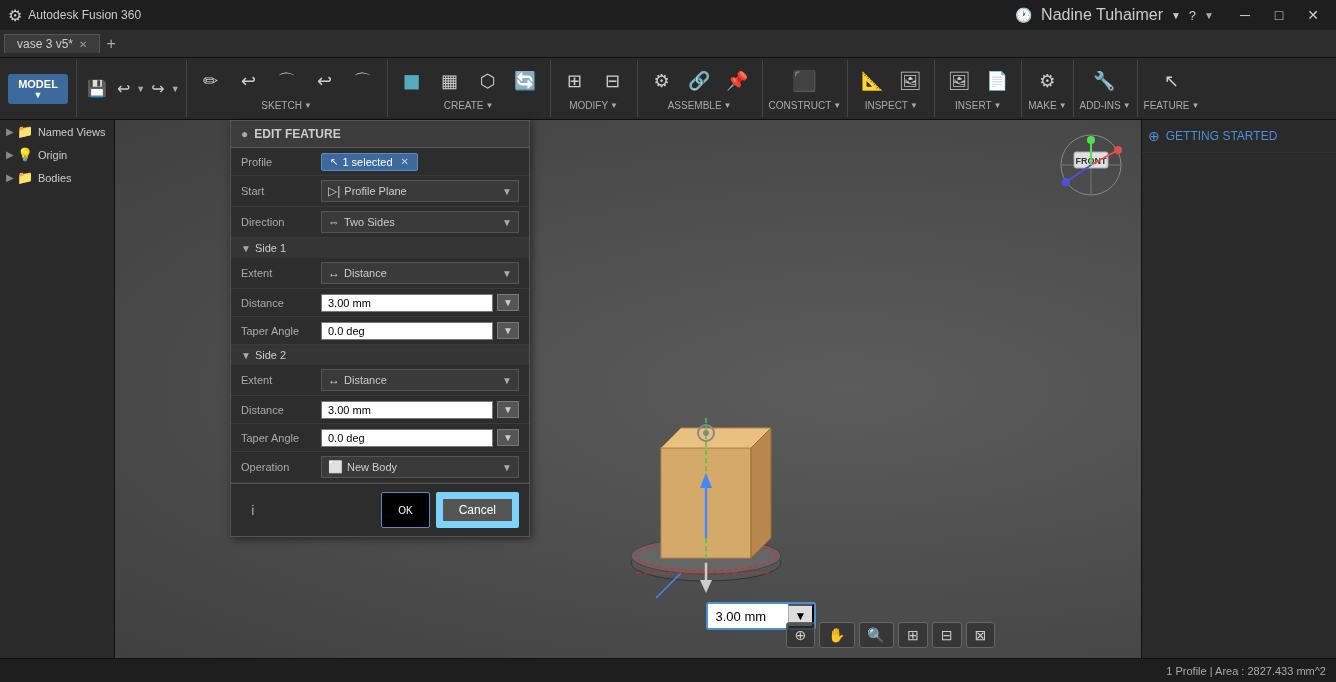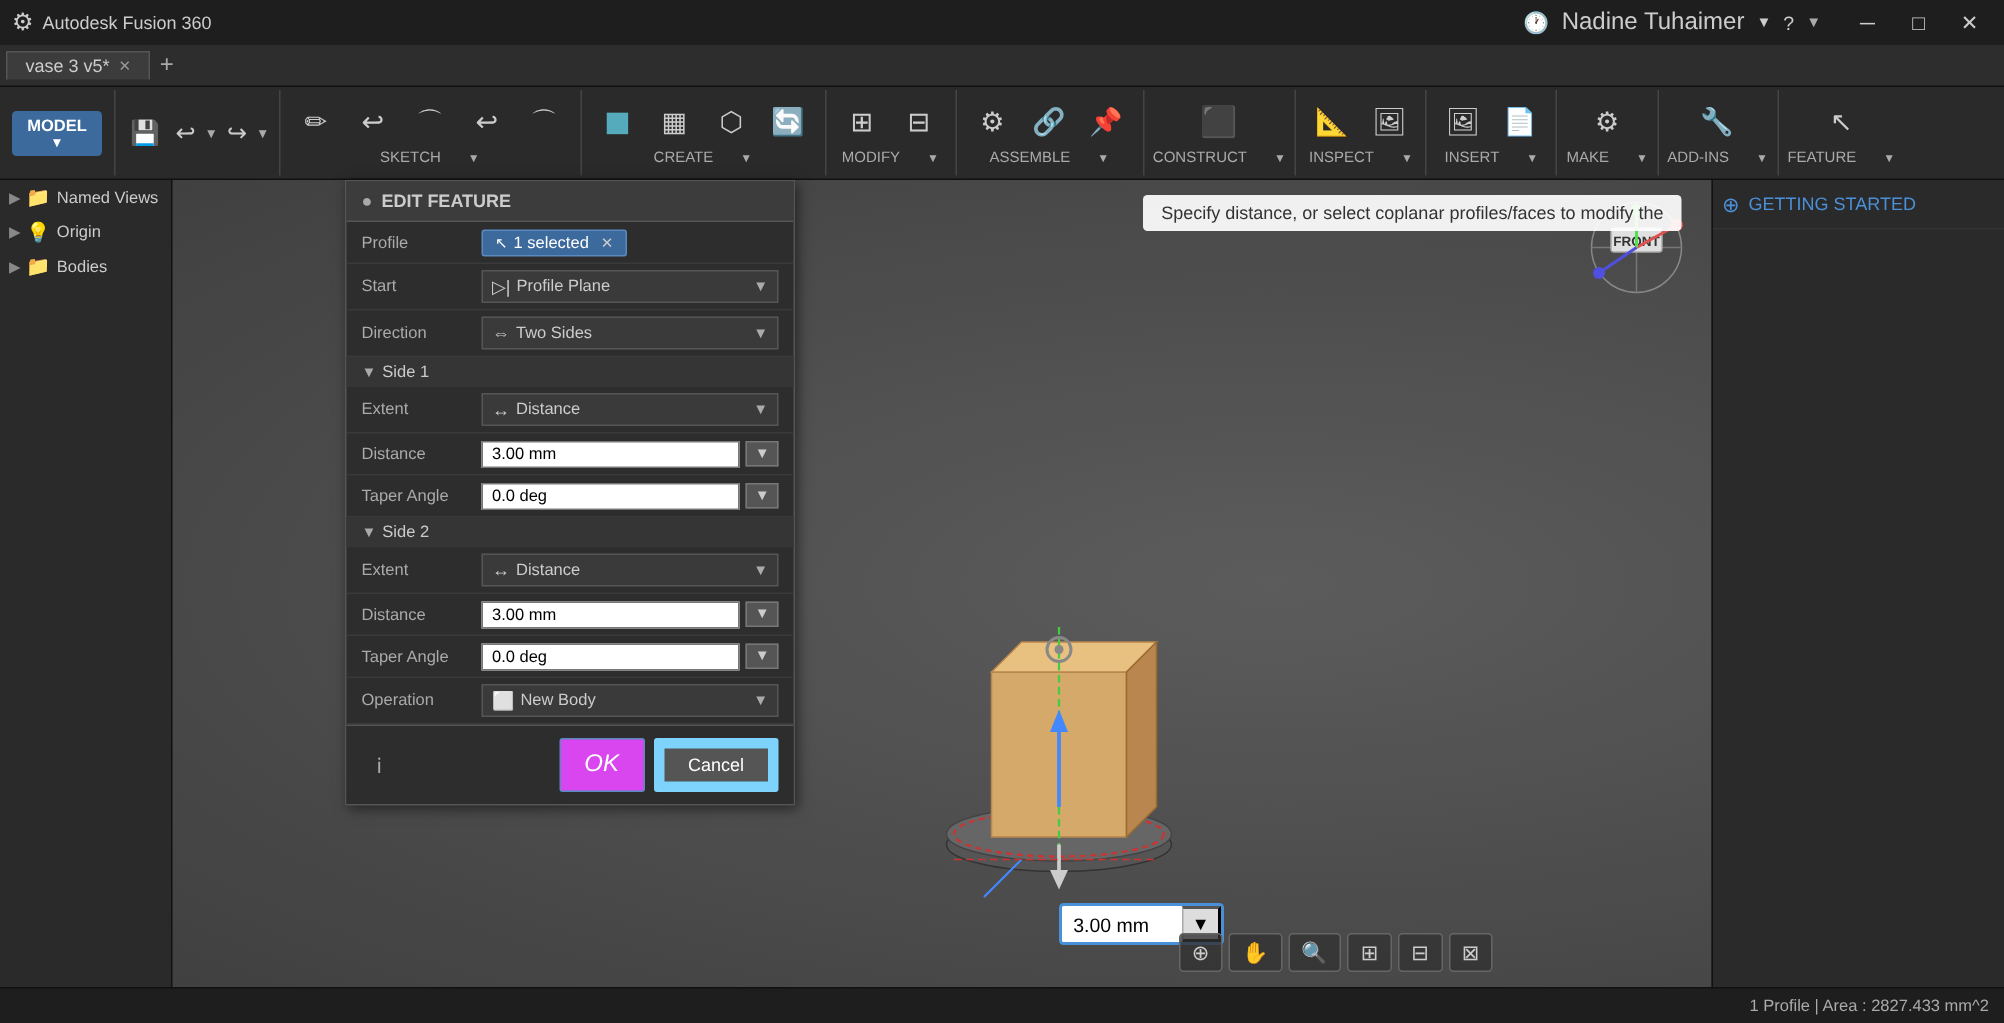--- a/index.html
+++ b/index.html
@@ -16,21 +16,21 @@
     .tab .tab-close { color: #999; font-size: 10px; cursor: pointer; }
     .tab-add { background: transparent; border: none; color: #aaa; font-size: 16px; cursor: pointer; padding: 0 6px; }
 
     
     #toolbar { background: #2a2a2a; height: 62px; display: flex; align-items: stretch; border-bottom: 1px solid #111; padding: 2px 0; }
     .toolbar-section { display: flex; flex-direction: column; align-items: center; justify-content: center; padding: 2px 6px; border-right: 1px solid #444; gap: 2px; }
     .toolbar-section:last-child { border-right: none; }
     .toolbar-icons { display: flex; gap: 2px; }
     .toolbar-btn { background: transparent; border: none; color: #ccc; cursor: pointer; padding: 3px 5px; border-radius: 3px; display: flex; flex-direction: column; align-items: center; font-size: 10px; min-width: 36px; }
     .toolbar-btn .icon { width: 24px; height: 24px; display: flex; align-items: center; justify-content: center; font-size: 18px; }
-    .toolbar-label { font-size: 10px; color: #aaa; margin-top: 2px; display: flex; align-items: center; gap: 18px; }
+    .toolbar-label { font-size: 10px; color: #aaa; margin-top: 2px; display: flex; align-items: center; gap: 2px; }
     .toolbar-label .caret { font-size: 8px; }
     .nav-btn { background: transparent; border: none; color: #ccc; cursor: pointer; padding: 2px 4px; font-size: 16px; }
 
     
     #main { display: flex; height: calc(682px - 30px - 28px - 62px - 24px); }
 
     
     #sidebar { width: 115px; background: #2a2a2a; border-right: 1px solid #111; overflow-y: auto; }
     .sidebar-item { padding: 3px 8px; display: flex; align-items: center; gap: 4px; cursor: pointer; }
     .sidebar-item .expand { font-size: 10px; color: #888; }
@@ -55,21 +55,21 @@
     .dropdown-field { background: #3a3a3a; border: 1px solid #555; color: #ccc; padding: 3px 6px; font-size: 11px; flex: 1; display: flex; align-items: center; gap: 4px; cursor: pointer; }
     .dropdown-field .field-icon { font-size: 12px; }
     .dropdown-field .field-text { flex: 1; }
     .dropdown-field .caret { font-size: 10px; color: #aaa; }
     .section-header { background: #353535; padding: 4px 10px; display: flex; align-items: center; gap: 4px; cursor: pointer; }
     .section-header .collapse { font-size: 10px; color: #aaa; }
     .section-header .section-title { color: #ccc; font-size: 11px; font-weight: normal; }
     .text-input-field { background: #fff; border: 1px solid #777; color: #000; padding: 2px 6px; font-size: 11px; flex: 1; }
     .panel-footer { display: flex; justify-content: flex-end; gap: 6px; padding: 8px 10px; background: #2d2d2d; border-top: 1px solid #555; }
     .panel-footer .info-btn { background: transparent; border: none; color: #aaa; font-size: 14px; cursor: pointer; }
-    .btn-ok { background: #d946ef; color: #fff; border: 1px solid #5a8ac0; padding: 4px 16px; font-size: 16px; cursor: pointer; border-radius: 2px; font-style: italic; }
+    .btn-ok { background: #000000; color: #fff; border: 1px solid #5a8ac0; padding: 4px 16px; font-size: 10px; cursor: pointer; border-radius: 2px; }
     .btn-cancel { background: #555; color: #fff; border: 7px solid #7dd3fc; padding: 4px 16px; font-size: 12px; cursor: pointer; border-radius: 2px; }
   </style>
 </head>
 <body>
 
 <div id="titlebar">
   <div style="margin-right:6px; font-size:16px;">⚙</div>
   <div style="flex:1; font-size:12px;">Autodesk Fusion 360</div>
   <div style="display:flex; align-items:center; gap:8px; margin-right:16px;">
     <button style="background:transparent;border:none;color:#ccc;cursor:pointer;font-size:14px;">🕐</button>
@@ -457,23 +457,20 @@
         <polygon points="100,205 94,192 106,192" fill="#cccccc"></polygon>
 
         <circle cx="100" cy="45" r="8" fill="none" stroke="#888" stroke-width="2"></circle>
         <circle cx="100" cy="45" r="3" fill="#888"></circle>
 
         <line x1="75" y1="185" x2="50" y2="210" stroke="#4488ff" stroke-width="1.5"></line>
 
         <line x1="30" y1="185" x2="165" y2="185" stroke="#cc3333" stroke-width="1" stroke-dasharray="5,3"></line>
       </svg>
 
-      <div style="position:absolute; top:10px; right:215px; background:rgba(255,255,255,0.92); color:#333; padding:5px 12px; font-size:12px; border-radius:3px; max-width:380px;">
-        <span>Specify distance, or select coplanar profiles/faces to modify the</span>
-      </div>
 
       <div style="position:absolute; bottom:28px; left:calc(50% - 20px); display:flex; align-items:center; background:#fff; border:2px solid #4a90d9; border-radius:3px;">
         <input type="text" value="3.00 mm" style="border: none; padding: 3px 8px; font-size: 13px; color: rgb(0, 0, 0); width: 80px; outline: none;">
         <button style="background:#ddd; border-left:1px solid #aaa; padding:3px 6px; cursor:pointer; font-size:12px;">▼</button>
       </div>
 
       <div style="position:absolute; bottom:10px; left:50%; transform:translateX(60px); display:flex; gap:4px;">
         <button style="background:rgba(50,50,50,0.8);border:1px solid #666;color:#ccc;padding:4px 8px;font-size:14px;cursor:pointer;border-radius:3px;">⊕</button>
         <button style="background:rgba(50,50,50,0.8);border:1px solid #666;color:#ccc;padding:4px 8px;font-size:14px;cursor:pointer;border-radius:3px;">✋</button>
         <button style="background:rgba(50,50,50,0.8);border:1px solid #666;color:#ccc;padding:4px 8px;font-size:14px;cursor:pointer;border-radius:3px;">🔍</button>

